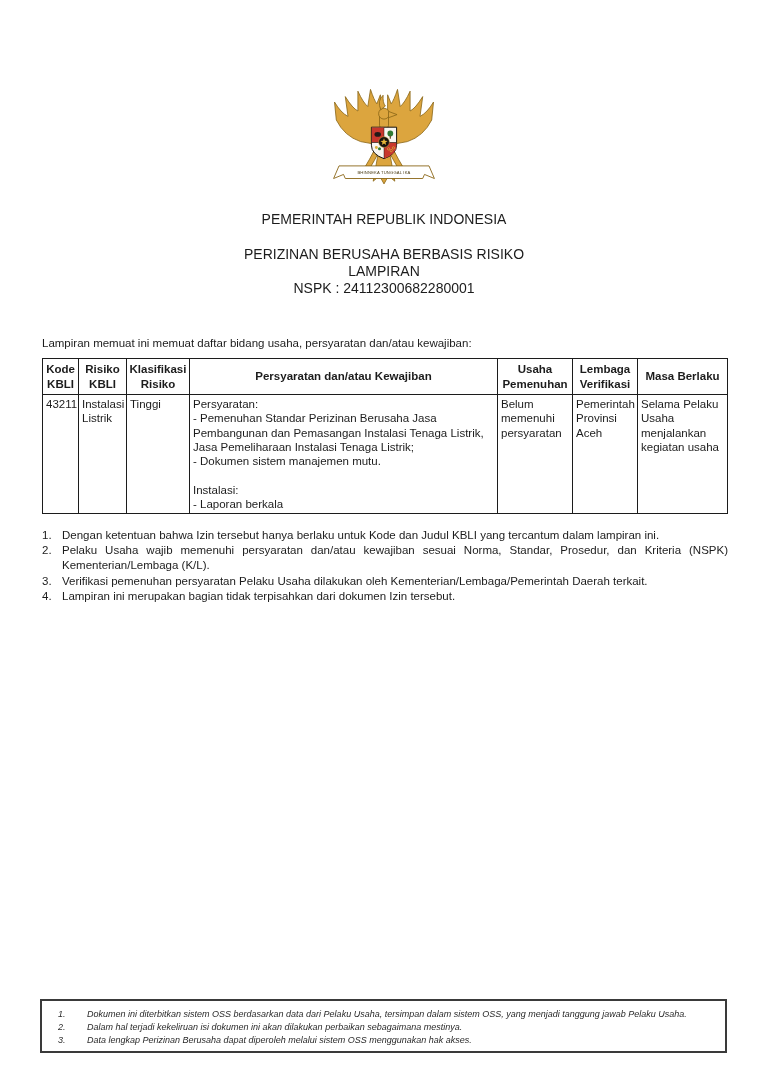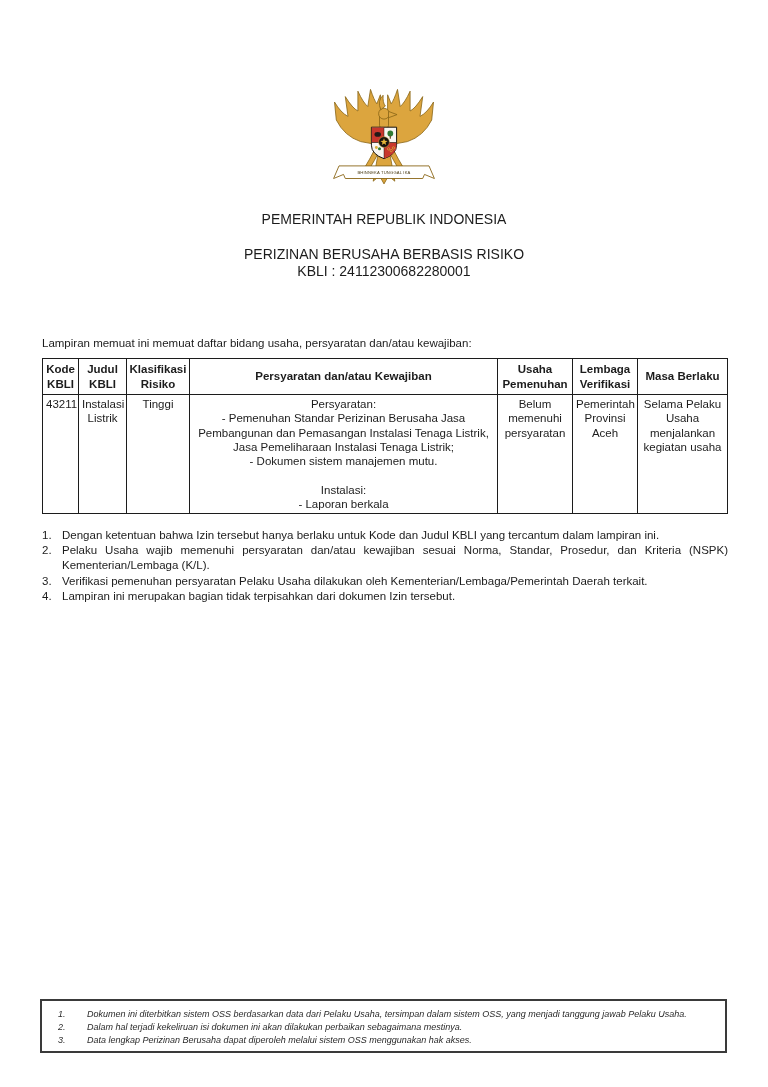--- a/index.html
+++ b/index.html
@@ -42,21 +42,21 @@
   }
   .kbli-table th, .kbli-table td {
     border:1px solid #1c1c1c;
     padding:2px 3px;
     line-height:14.3px;
   }
   .kbli-table th {
     font-weight:bold; text-align:center; vertical-align:middle;
     height:36px; padding:2px 1px;
   }
-  .kbli-table td { vertical-align:top; text-align:center; }
+  .kbli-table td { vertical-align:top; text-align:left; }
   .kbli-table td.tall { height:113px; }
   .cline { min-height:14.3px; }
 
   
   .notes {
     position:absolute; top:528px; left:42px; width:686px;
     font-size:11.5px; line-height:15.2px;
   }
   .note-item { display:flex; }
   .note-num { width:20px; flex:none; }
@@ -130,39 +130,40 @@
 
       <path d="M10 87 L110 87 L116 101 L105 96.5 L103 101 L17 101 L15 96.5 L4 101 Z" fill="#ffffff" stroke="#8a6516" stroke-width="1"></path>
       <text x="60" y="96.5" text-anchor="middle" font-size="4.6" fill="#4a3c16" letter-spacing="0.2">BHINNEKA TUNGGAL IKA</text>
     </svg>
   </div>
 
   <div class="gov-title">PEMERINTAH REPUBLIK INDONESIA</div>
 
   <div class="doc-title-block">
     <div>PERIZINAN BERUSAHA BERBASIS RISIKO</div>
-    <div>KBLI : 24112300682280001</div>
+    <div>LAMPIRAN</div>
+    <div>NSPK : 24112300682280001</div>
   </div>
 
   <div class="intro">Lampiran memuat ini memuat daftar bidang usaha, persyaratan dan/atau kewajiban:</div>
 
   <table class="kbli-table">
     <colgroup>
       <col style="width:36px">
         <col style="width:48px">
         <col style="width:63px">
       <col style="width:308px">
         <col style="width:75px">
         <col style="width:65px">
         <col style="width:90px">
     </colgroup>
     <thead>
       <tr>
         <th>Kode KBLI</th>
-        <th>Judul KBLI</th>
+        <th>Risiko KBLI</th>
         <th>Klasifikasi Risiko</th>
         <th>Persyaratan dan/atau Kewajiban</th>
         <th>Usaha Pemenuhan</th>
         <th>Lembaga Verifikasi</th>
         <th>Masa Berlaku</th>
       </tr>
     </thead>
     <tbody>
       <tr>
         <td class="tall">43211</td>

